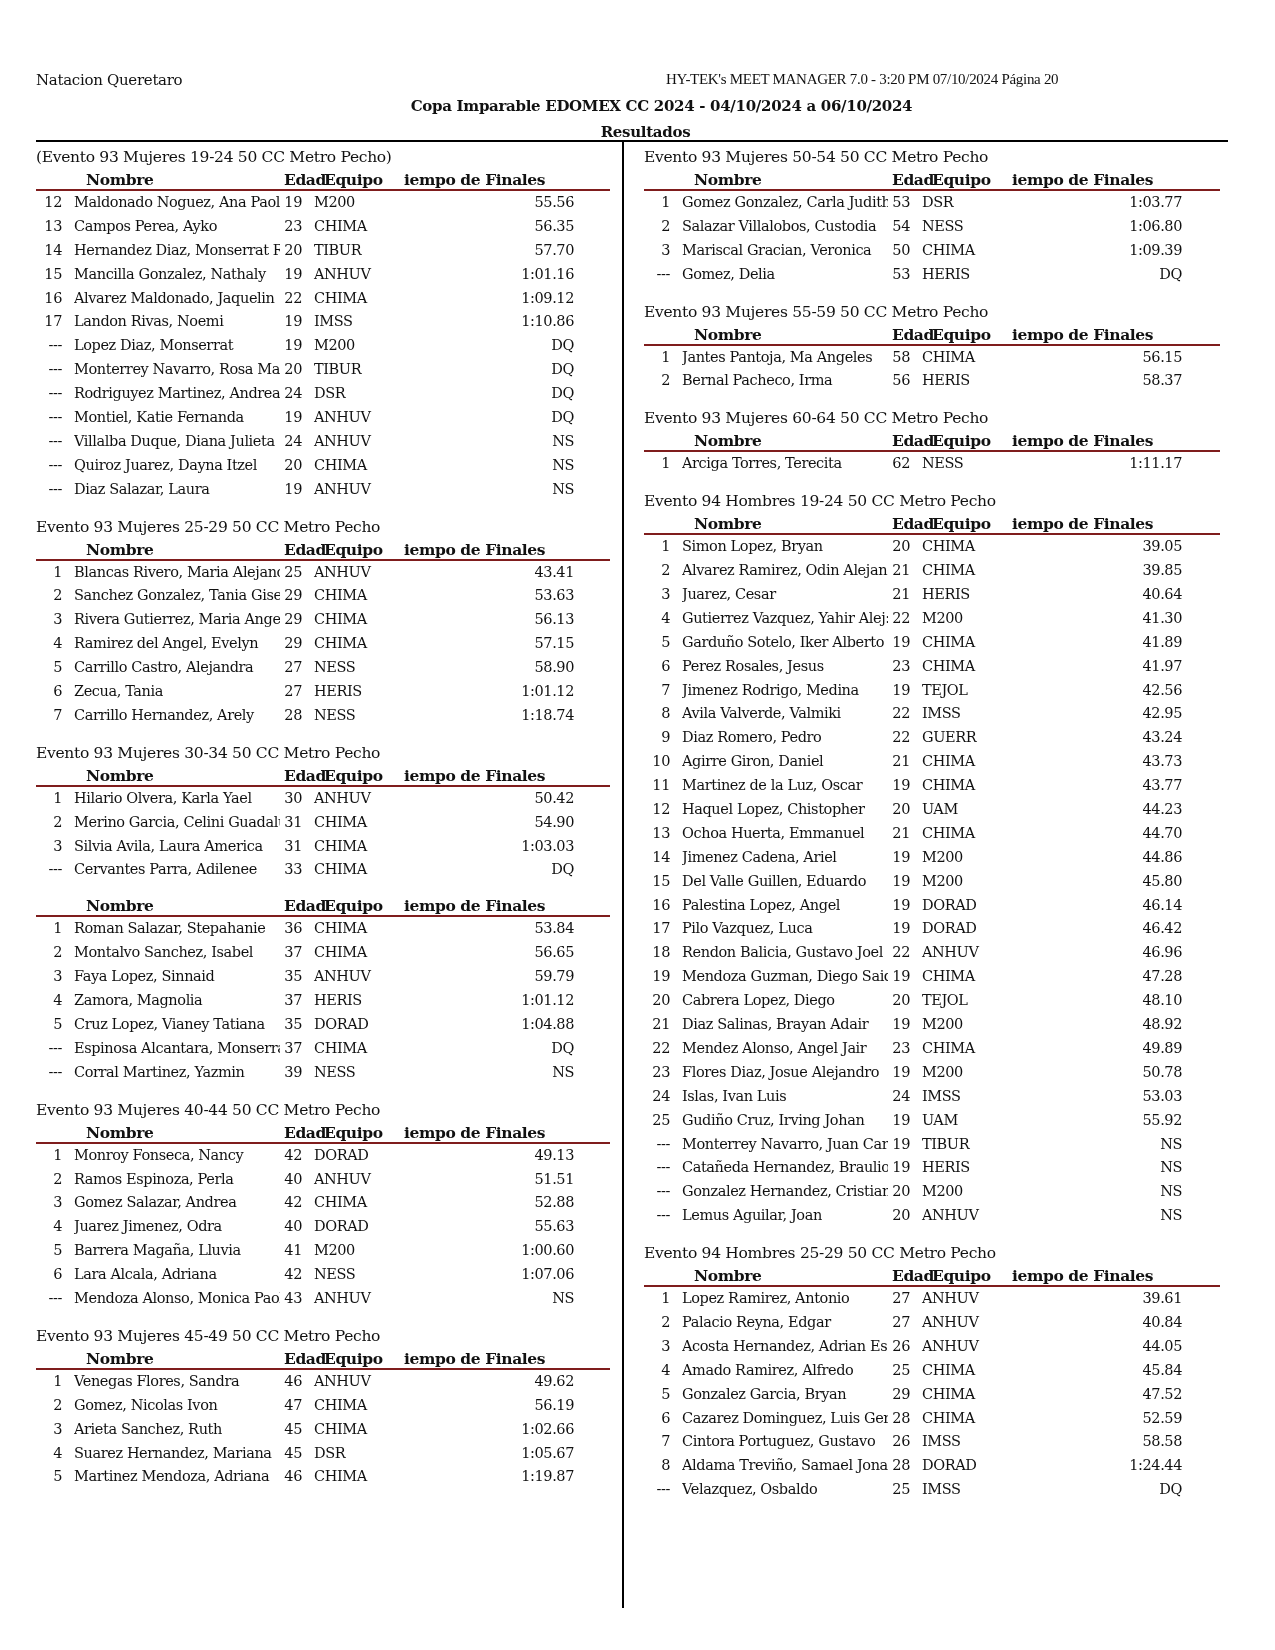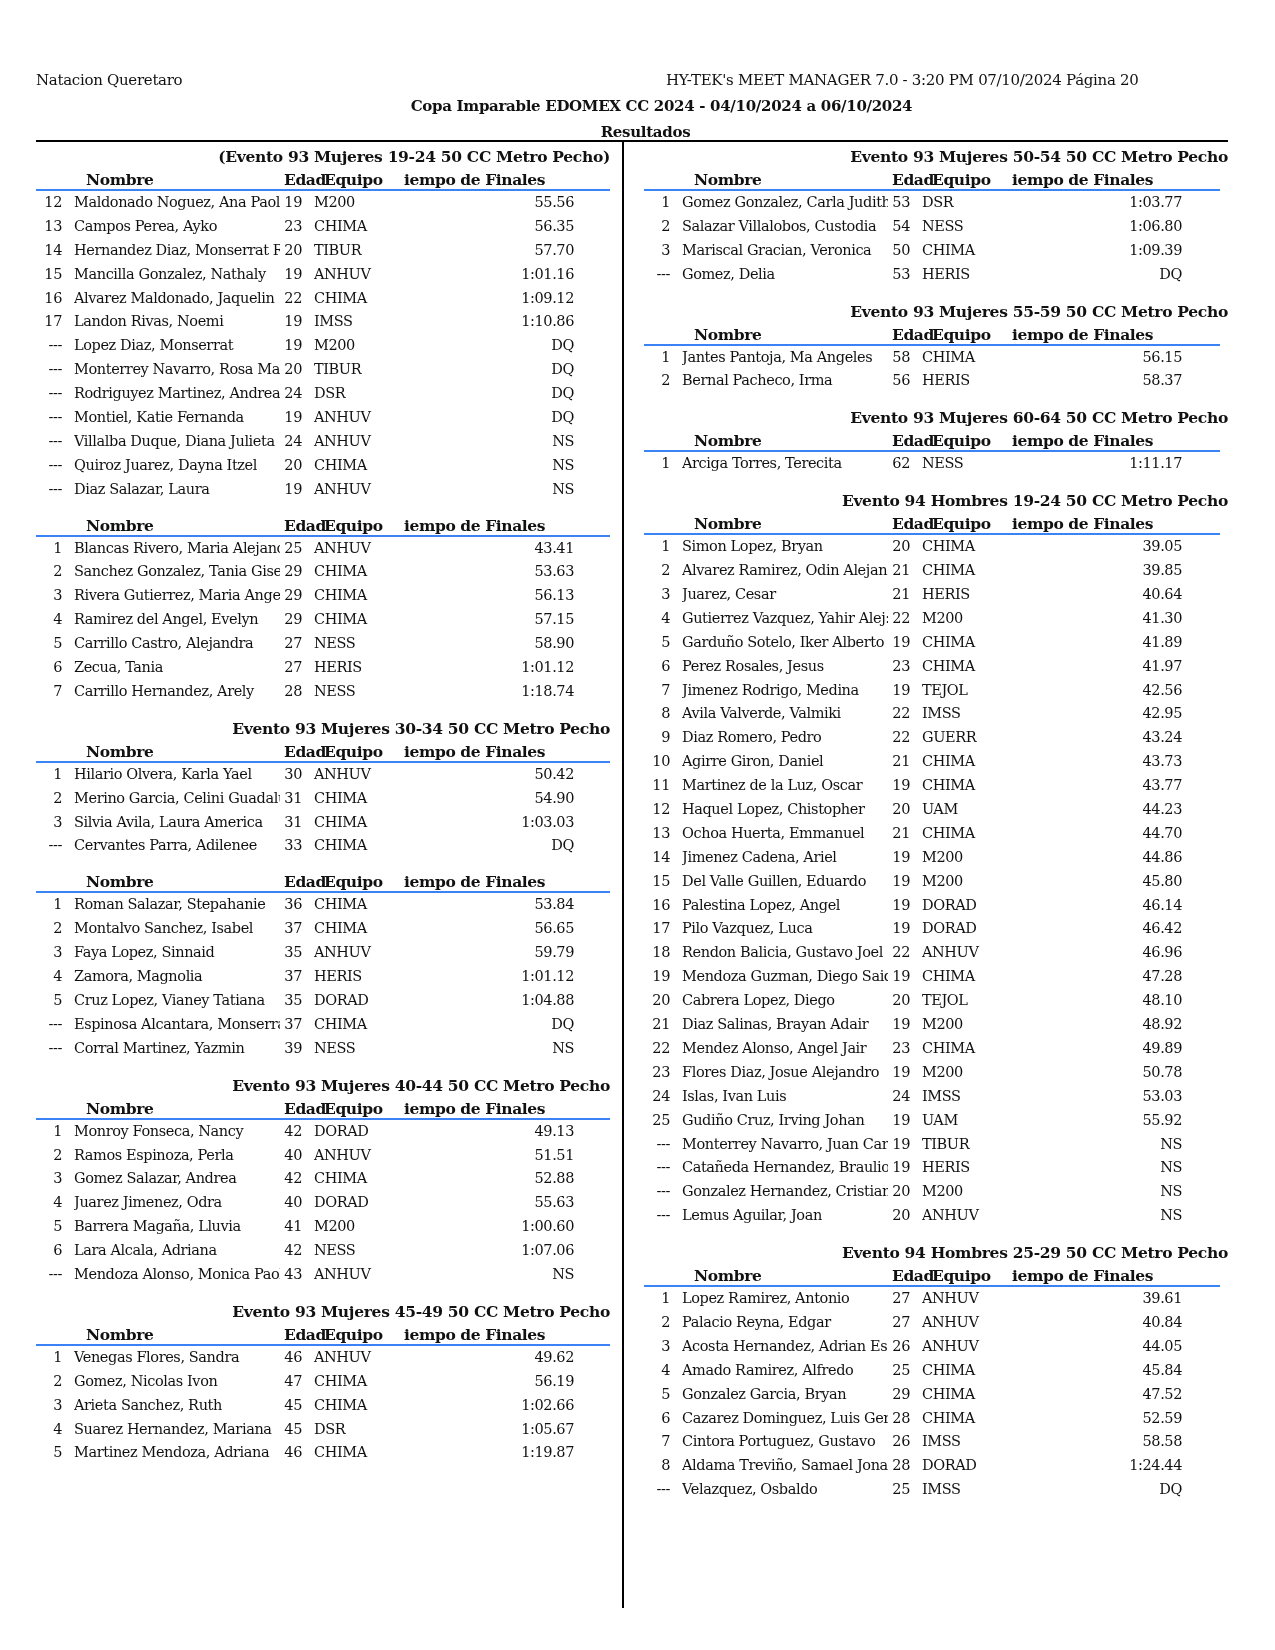--- a/index.html
+++ b/index.html
@@ -9,21 +9,21 @@
     font-family: "DejaVu Serif", "Liberation Serif", serif;
     color: #111111;
     overflow: hidden;
   }
   .hdr-left {
     position: absolute; left: 36px; top: 71px;
     font-size: 15px; letter-spacing: -0.3px;
   }
   .hdr-right {
     position: absolute; left: 666px; top: 71px;
-    font-size: 15px; letter-spacing: -0.3px; white-space: nowrap;
+    font-size: 15px; letter-spacing: -0.3px; white-space: nowrap; font-family: Liberation Serif, serif;
   }
   .title {
     position: absolute; left: 0; width: 1275px; top: 97px;
     text-align: center; font-weight: bold; font-size: 15px; letter-spacing: -0.3px;
     padding-left: 48px;
   }
   .subtitle {
     position: absolute; left: 0; width: 1275px; top: 123px;
     text-align: center; font-weight: bold; font-size: 15px; letter-spacing: -0.3px;
     padding-left: 16px;
@@ -37,26 +37,26 @@
     border-left: 2px solid #000;
   }
   .col {
     position: absolute; top: 145px;
   }
   .col.left { left: 36px; width: 574px; }
   .col.right { left: 644px; width: 584px; }
 
   .event { margin-bottom: 13px; }
   .event-title {
-    font-weight: bold; font-size: 15.5px; letter-spacing: -0.3px;
-    height: 24px; line-height: 24px; white-space: nowrap; text-align: right;
+    font-weight: normal; font-size: 15.5px; letter-spacing: -0.3px;
+    height: 24px; line-height: 24px; white-space: nowrap;
   }
   .col-header {
     display: flex; font-weight: bold; font-size: 15.5px; letter-spacing: -0.4px;
-    height: 22px; line-height: 22px; border-bottom: 2px solid #3b82f6;
+    height: 22px; line-height: 22px; border-bottom: 2px solid #7f1d1d;
     white-space: nowrap;
   }
   .col.left .col-header { width: 574px; }
   .col.right .col-header { width: 576px; }
   .row {
     display: flex; font-size: 14.5px; letter-spacing: -0.4px;
     height: 23.9px; line-height: 23.9px; white-space: nowrap;
   }
   .c-place { width: 38px; text-align: right; padding-right: 12px; }
   .c-name { width: 206px; overflow: hidden; }
@@ -178,20 +178,21 @@
           <span class="c-place">---</span>
           <span class="c-name">Diaz Salazar, Laura</span>
           <span class="c-age">19</span>
           <span class="c-team">ANHUV</span>
           <span class="c-time">NS</span>
         </div>
       </div>
   </div>
 
   <div class="event">
+    <div class="event-title">Evento 93  Mujeres 25-29 50 CC Metro Pecho</div>
     <div class="col-header">
       <span class="h-place"></span>
       <span class="h-name">Nombre</span>
       <span class="h-edad">Edad</span>
       <span class="h-equipo">Equipo</span>
       <span class="h-time">iempo de Finales</span>
     </div>
     <div class="rows">
         <div class="row">
           <span class="c-place">1</span>

